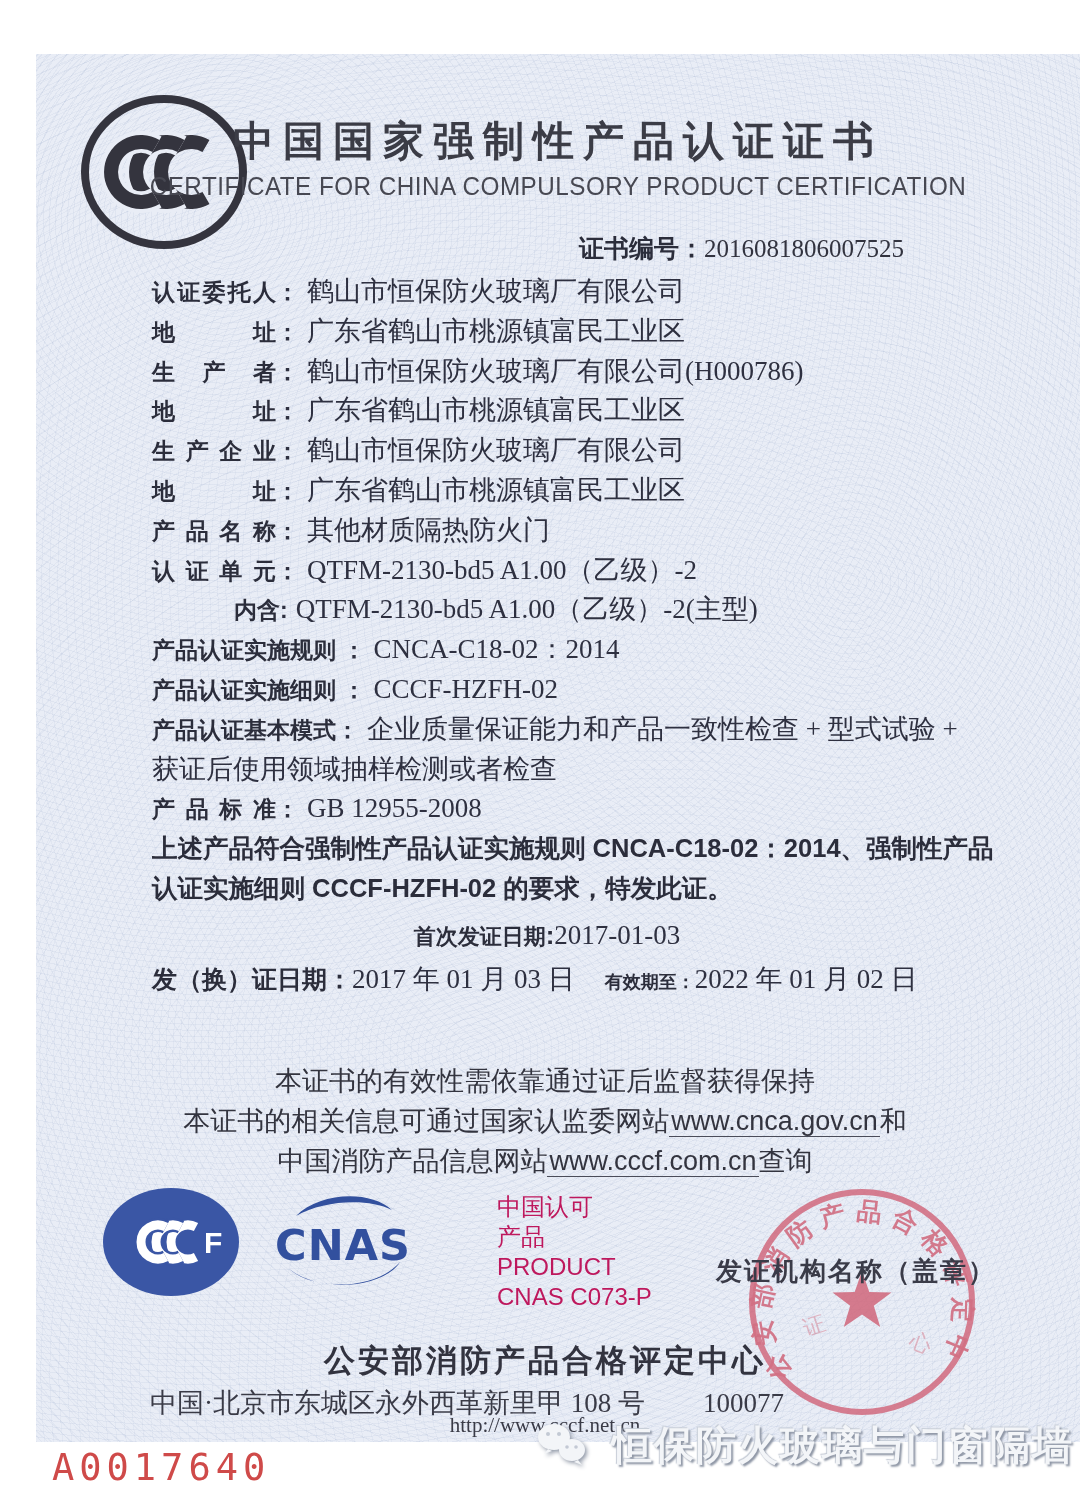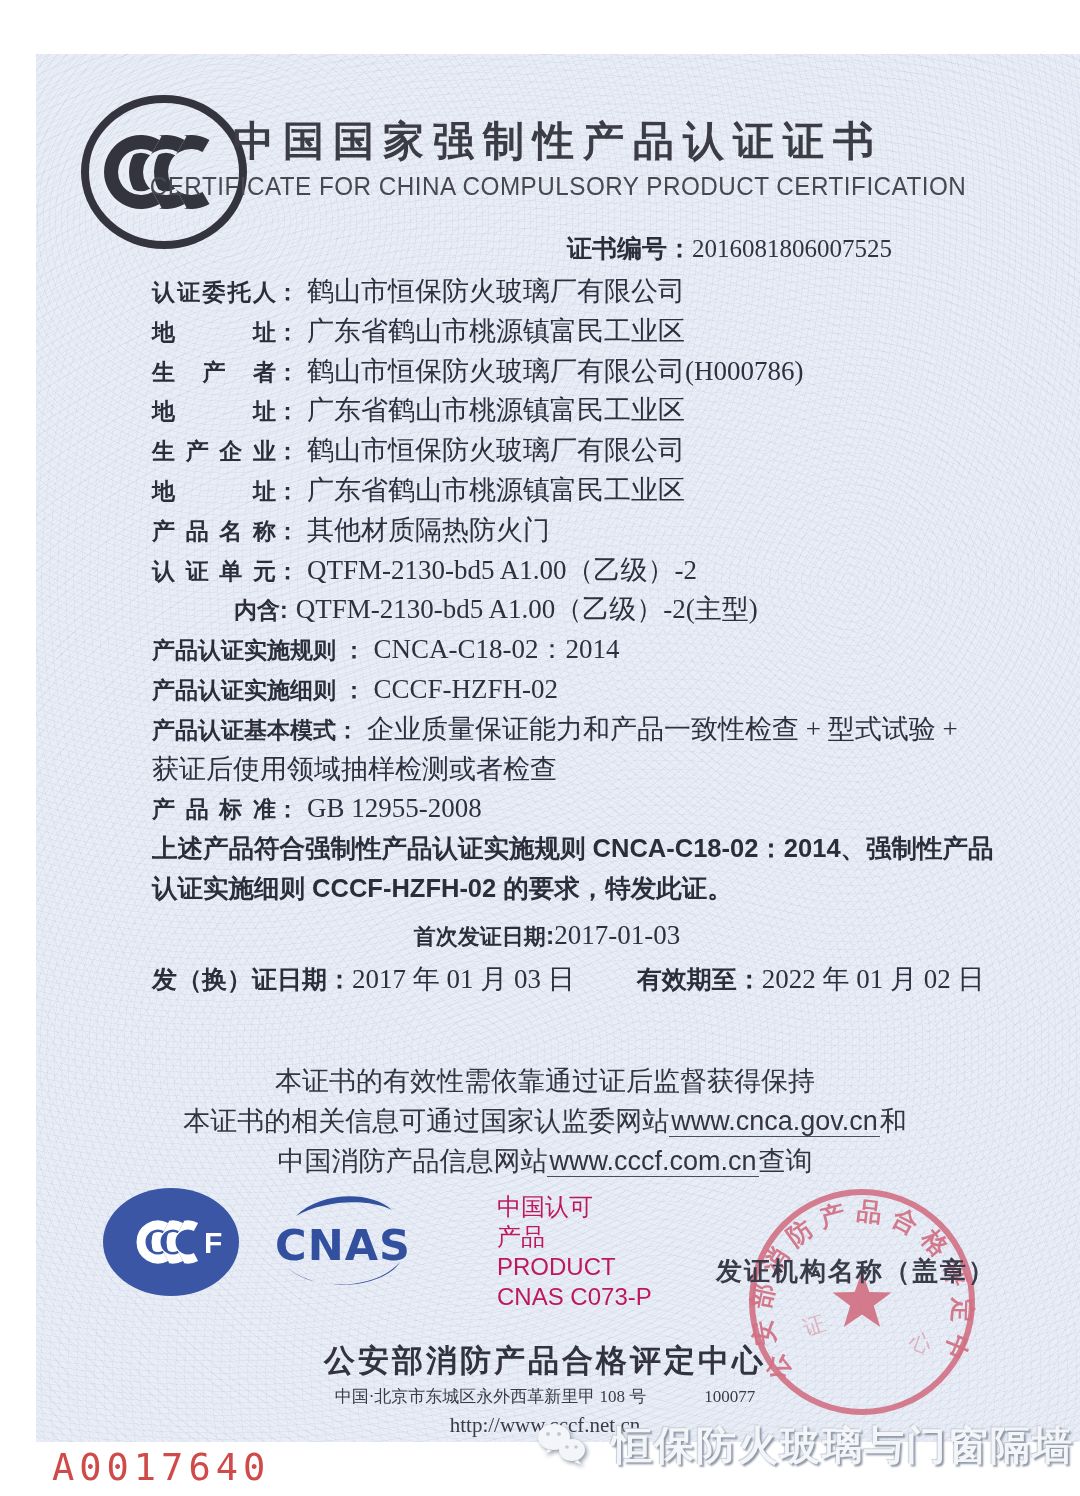--- a/index.html
+++ b/index.html
@@ -14,21 +14,21 @@
       repeating-radial-gradient(circle at 42% 72%, rgba(148,166,200,.10) 0 1px, rgba(0,0,0,0) 1px 7px),
       repeating-radial-gradient(circle at 60% 95%, rgba(148,166,200,.09) 0 1px, rgba(0,0,0,0) 1px 9px);
   }
   .abs{position:absolute;}
   
   #ccc-logo{left:78px;top:92px;}
   #title{left:36px;right:0;top:114px;text-align:center;font-size:41px;font-weight:700;
          letter-spacing:9px;color:#3b3c46;font-family:"Liberation Sans", sans-serif;}
   #subtitle{left:36px;right:0;top:172px;text-align:center;font-size:25px;color:#474852;
             font-family:"Liberation Sans", sans-serif;transform:scaleX(.97);letter-spacing:.5px;}
-  #certno{right:188px;top:232px;font-size:25px;color:#32333f;margin-left:48px;}
+  #certno{right:176px;top:232px;font-size:25px;color:#32333f;margin-left:48px;}
   
   #rows{left:152px;top:272px;width:790px;}
   .row{height:39.8px;line-height:39.8px;font-size:27px;white-space:nowrap;}
   .lbl{font-family:"Liberation Sans", sans-serif;font-weight:700;font-size:23px;color:#2b2d3b;}
   .spread{display:inline-block;width:124px;text-align:justify;text-align-last:justify;vertical-align:baseline;}
   .colon{font-family:"Liberation Sans", sans-serif;font-weight:700;font-size:23px;padding-right:8px;}
   .val{font-size:27px;color:#2e3040;margin-top:20px;}
   .indent{padding-left:82px;}
   .boldpara{font-family:"Liberation Sans", sans-serif;font-weight:700;font-size:25.5px;color:#2b2d3b;}
   .center-row{text-align:center;}
@@ -41,21 +41,21 @@
   #cccf-logo{left:100px;top:1185px;}
   #cnas-logo{left:268px;top:1190px;}
   #accred{left:497px;top:1192px;font-family:"Liberation Sans", sans-serif;font-size:24px;
           line-height:30px;color:#be185d;}
   #issuer-label{left:716px;top:1254px;font-size:26px;font-weight:700;color:#3a3b48;
           font-family:"Liberation Sans", sans-serif;letter-spacing:2px;z-index:6;}
   #stamp{left:742px;top:1178px;z-index:4;opacity:.88;}
   
   #org-name{left:150px;width:790px;top:1340px;text-align:center;font-size:31px;font-weight:700;
             letter-spacing:3px;color:#32333f;font-family:"Liberation Sans", sans-serif;}
-  #org-addr{left:150px;width:790px;top:1385px;text-align:center;font-size:17px;color:#3a3b47;}
+  #org-addr{left:150px;width:790px;top:1385px;font-size:27px;color:#3a3b47;}
   #org-url{left:150px;width:790px;top:1413px;text-align:center;font-size:21px;color:#3a3b47;}
   .wide-gap{display:inline-block;width:58px;}
   
   #serial{left:52px;top:1446px;font-family:"DejaVu Sans Mono", monospace;font-size:37px;
           color:#cf4a49;letter-spacing:5px;z-index:7;}
   #watermark{right:6px;top:1418px;z-index:8;display:flex;align-items:center;gap:24px;}
   #wm-text{font-size:40px;font-weight:700;letter-spacing:2px;color:#f3f5f8;
            font-family:"Liberation Sans", sans-serif;
            text-shadow:2px 2px 2px #8f97a6, -1px -1px 1px #c6ccd6;}
 </style>
@@ -91,21 +91,21 @@
     <div class="row"><span class="lbl spread">认证单元</span><span class="colon">：</span><span class="val">QTFM-2130-bd5 A1.00（乙级）-2</span></div>
     <div class="row indent"><span class="lbl">内含</span><span class="colon">:</span><span class="val">QTFM-2130-bd5 A1.00（乙级）-2(主型)</span></div>
     <div class="row"><span class="lbl">产品认证实施规则</span><span class="colon"> ：</span><span class="val">CNCA-C18-02：2014</span></div>
     <div class="row"><span class="lbl">产品认证实施细则</span><span class="colon"> ：</span><span class="val">CCCF-HZFH-02</span></div>
     <div class="row"><span class="lbl">产品认证基本模式</span><span class="colon">：</span><span class="val">企业质量保证能力和产品一致性检查 + 型式试验 +</span></div>
     <div class="row"><span class="val">获证后使用领域抽样检测或者检查</span></div>
     <div class="row"><span class="lbl spread">产品标准</span><span class="colon">：</span><span class="val">GB 12955-2008</span></div>
     <div class="row"><span class="boldpara">上述产品符合强制性产品认证实施规则 CNCA-C18-02：2014、强制性产品</span></div>
     <div class="row"><span class="boldpara">认证实施细则 CCCF-HZFH-02 的要求，特发此证。</span></div>
     <div class="row center-row" style="margin-top:7px;"><span class="lbl" style="font-size:22px;margin-top:8px;">首次发证日期</span><span class="lbl" style="font-size:26px;">:</span><span class="val">2017-01-03</span></div>
-    <div class="row" style="margin-top:4px;"><span class="lbl" style="font-size:25px;">发（换）证日期：</span><span class="val">2017 年 01 月 03 日</span><span class="gap"></span><span class="lbl" style="font-size:25px;margin-left:32px;">有效期至：</span><span class="val">2022 年 01 月 02 日</span></div>
+    <div class="row" style="margin-top:4px;"><span class="lbl" style="font-size:25px;">发（换）证日期：</span><span class="val">2017 年 01 月 03 日</span><span class="gap"></span><span class="lbl" style="font-size:18px;">有效期至：</span><span class="val">2022 年 01 月 02 日</span></div>
   </div>
 
   <div class="abs notice" style="top:1103px;"><span>本证书的相关信息可通过国家认监委网站</span><span class="url">www.cnca.gov.cn</span><span>和</span></div>
   <div class="abs notice" style="top:1063px;">本证书的有效性需依靠通过证后监督获得保持</div>
   <div class="abs notice" style="top:1143px;"><span>中国消防产品信息网站</span><span class="url">www.cccf.com.cn</span><span>查询</span></div>
 
   <div id="cccf-logo" class="abs">
     <svg width="142" height="114" viewBox="0 0 142 114">
       <ellipse cx="71" cy="57" rx="68" ry="54" fill="#3a56a5"></ellipse>
       <path d="M 96,42 A 17,17 0 1,0 96,72" fill="none" stroke="#ffffff" stroke-width="9"></path>

